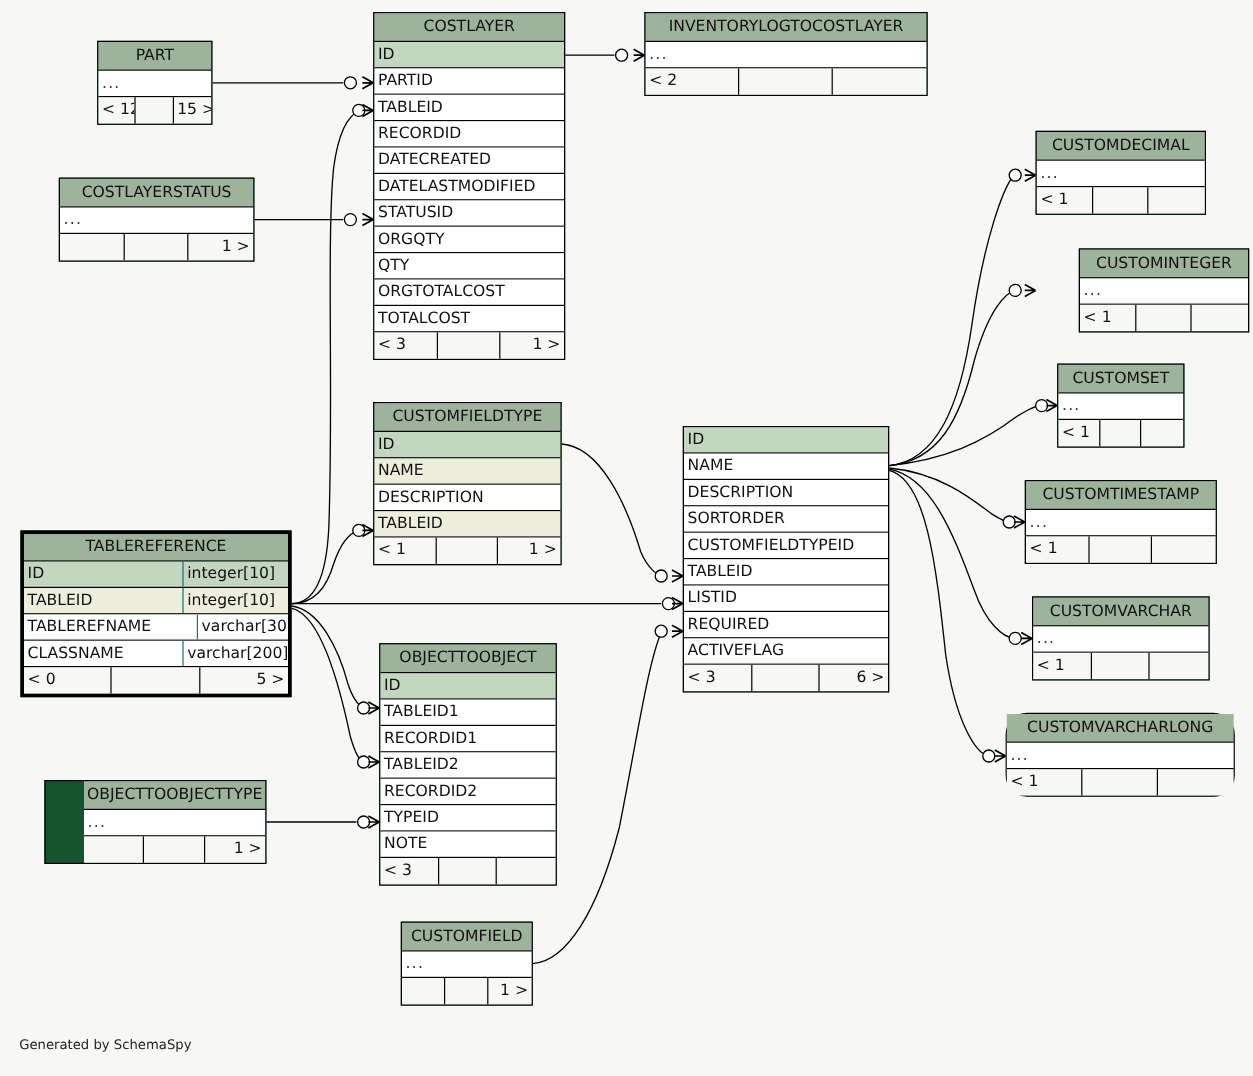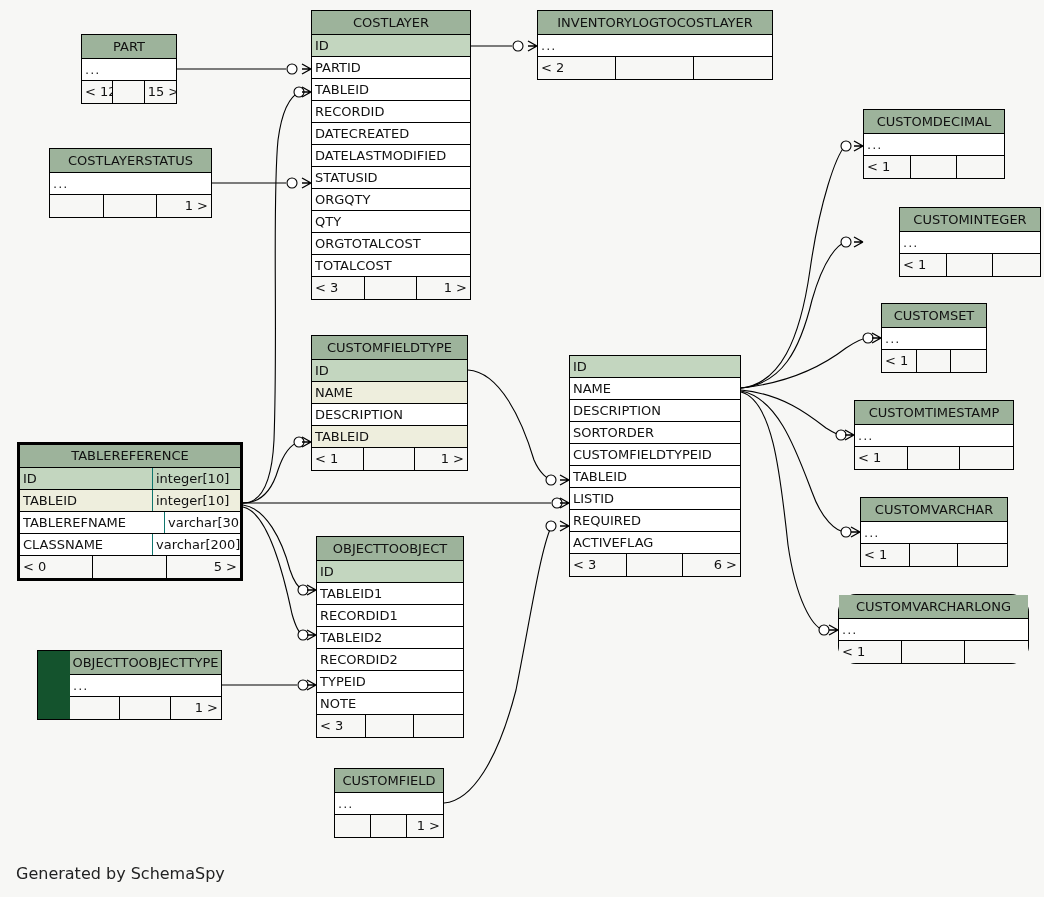--- a/index.html
+++ b/index.html
@@ -69,21 +69,21 @@
     padding:0 3px;
     overflow:hidden;
     white-space:nowrap;
   }
   .foot .fc:last-child{border-right:none;text-align:right;}
   .foot .fc.l{text-align:left;}
 
   #footer-note{
     position:absolute;
     left:16px;top:864px;
-    font-size:16px;
+    font-size:11px;
     color:#222;
     white-space:nowrap;
   }
 </style>
 </head>
 <body>
 
 <div id="canvas">
 
   <svg id="edges" viewBox="0 0 1044 897" xmlns="http://www.w3.org/2000/svg">

